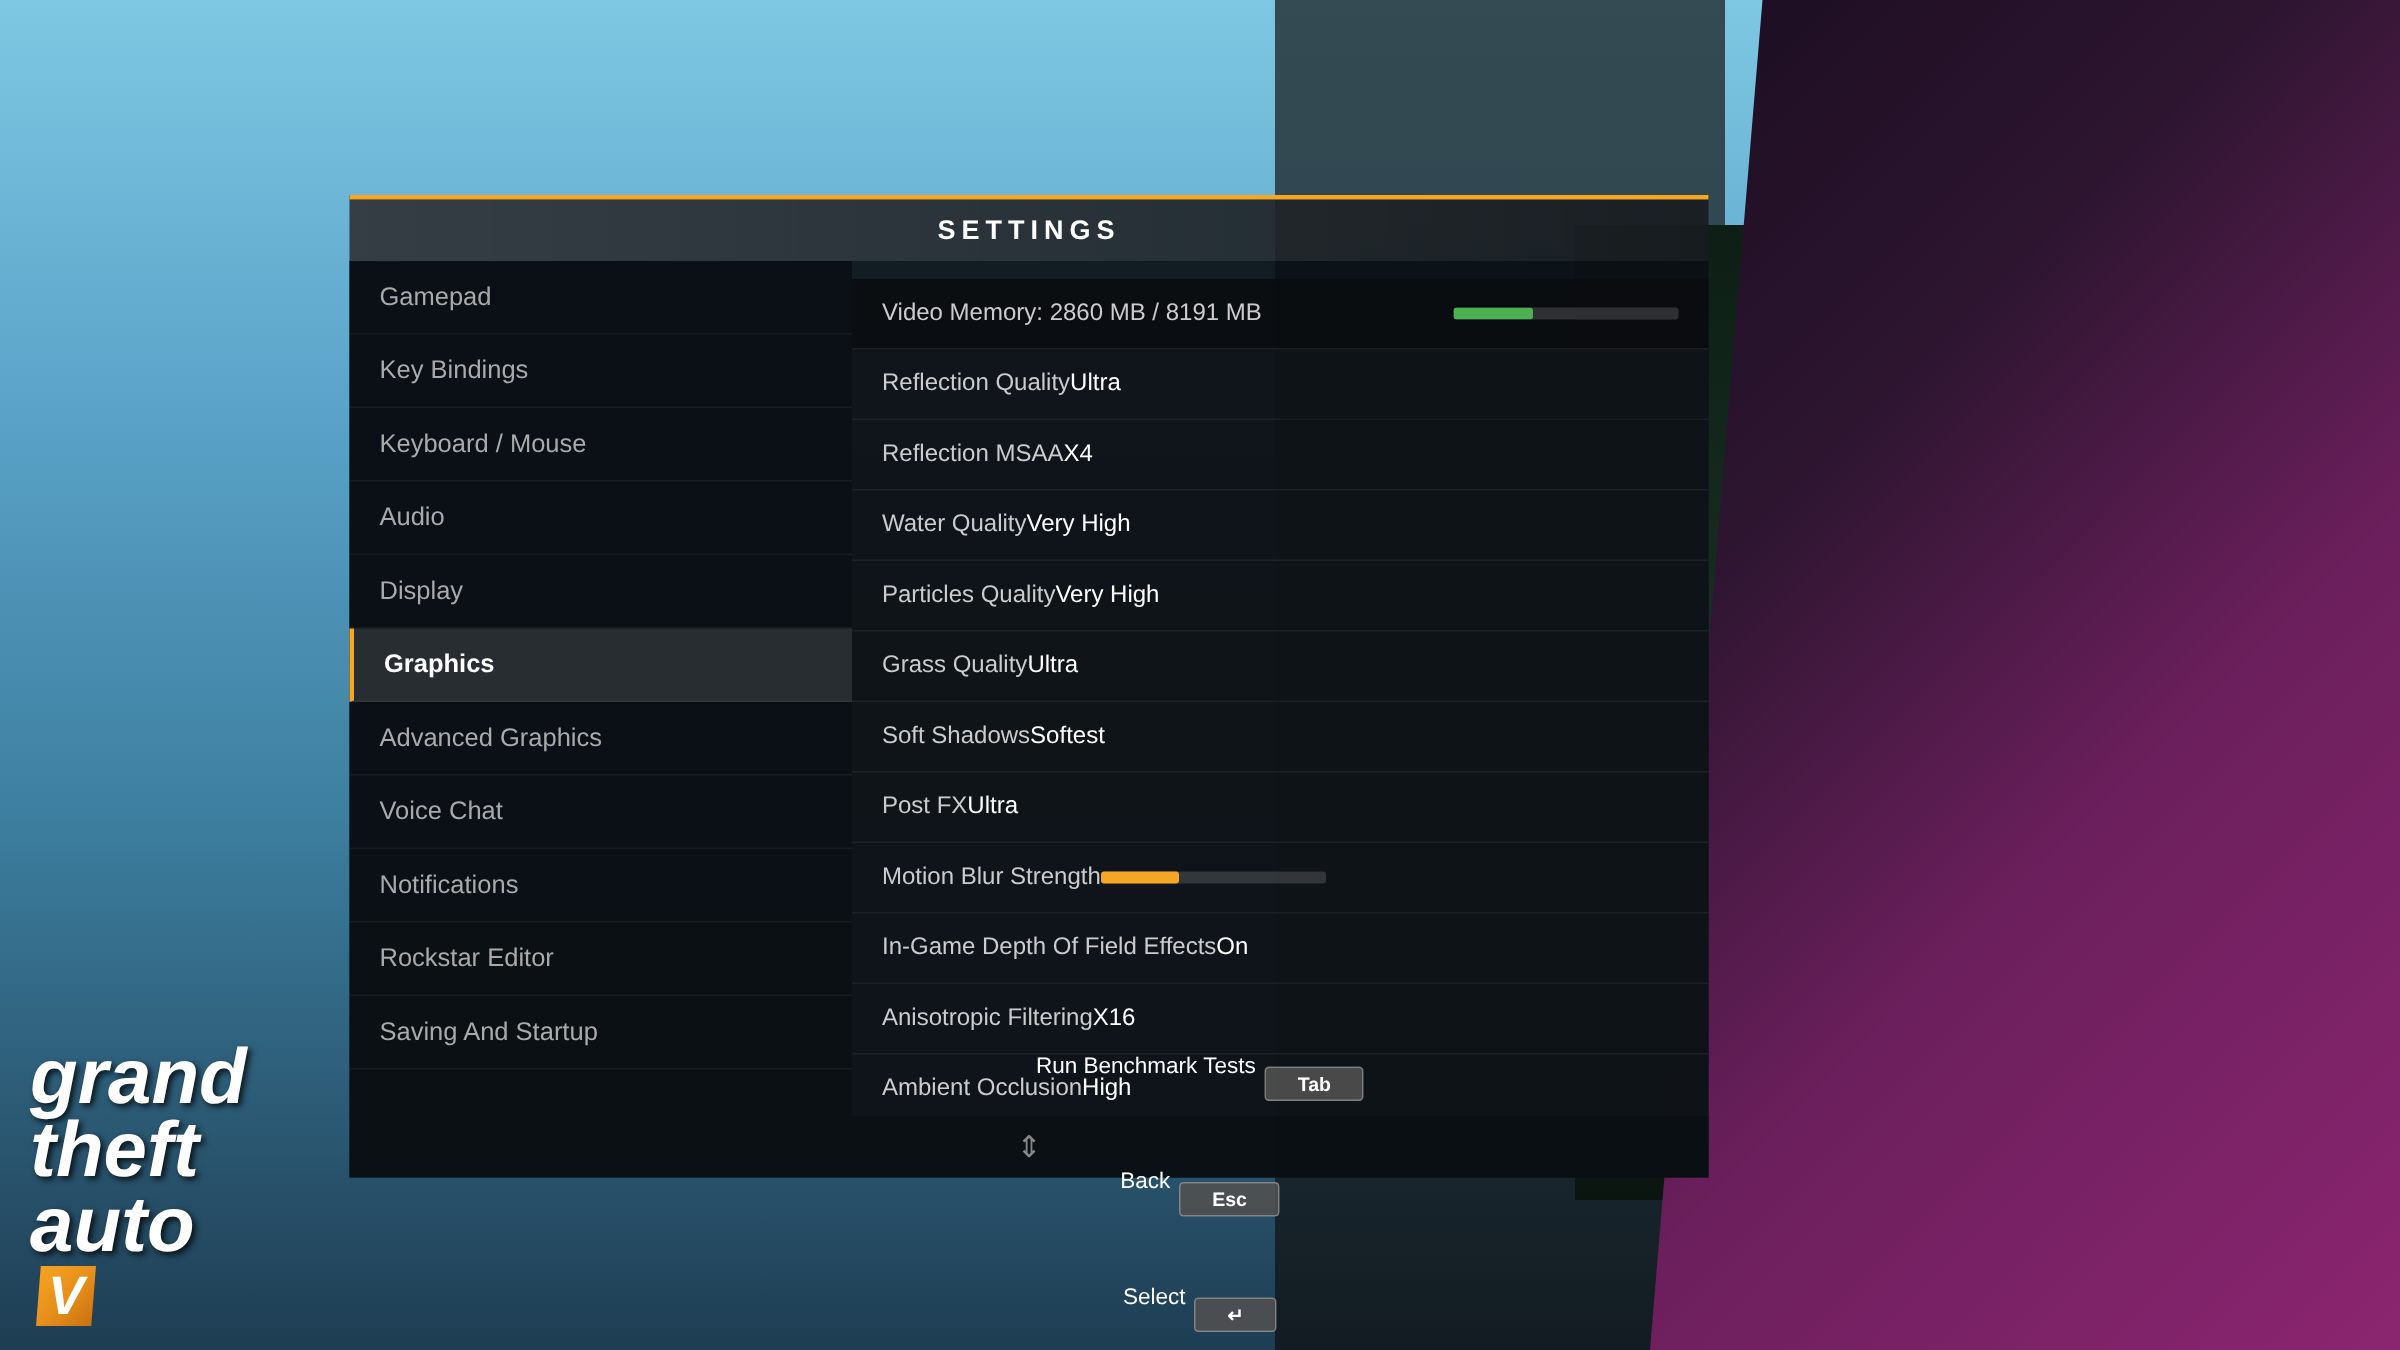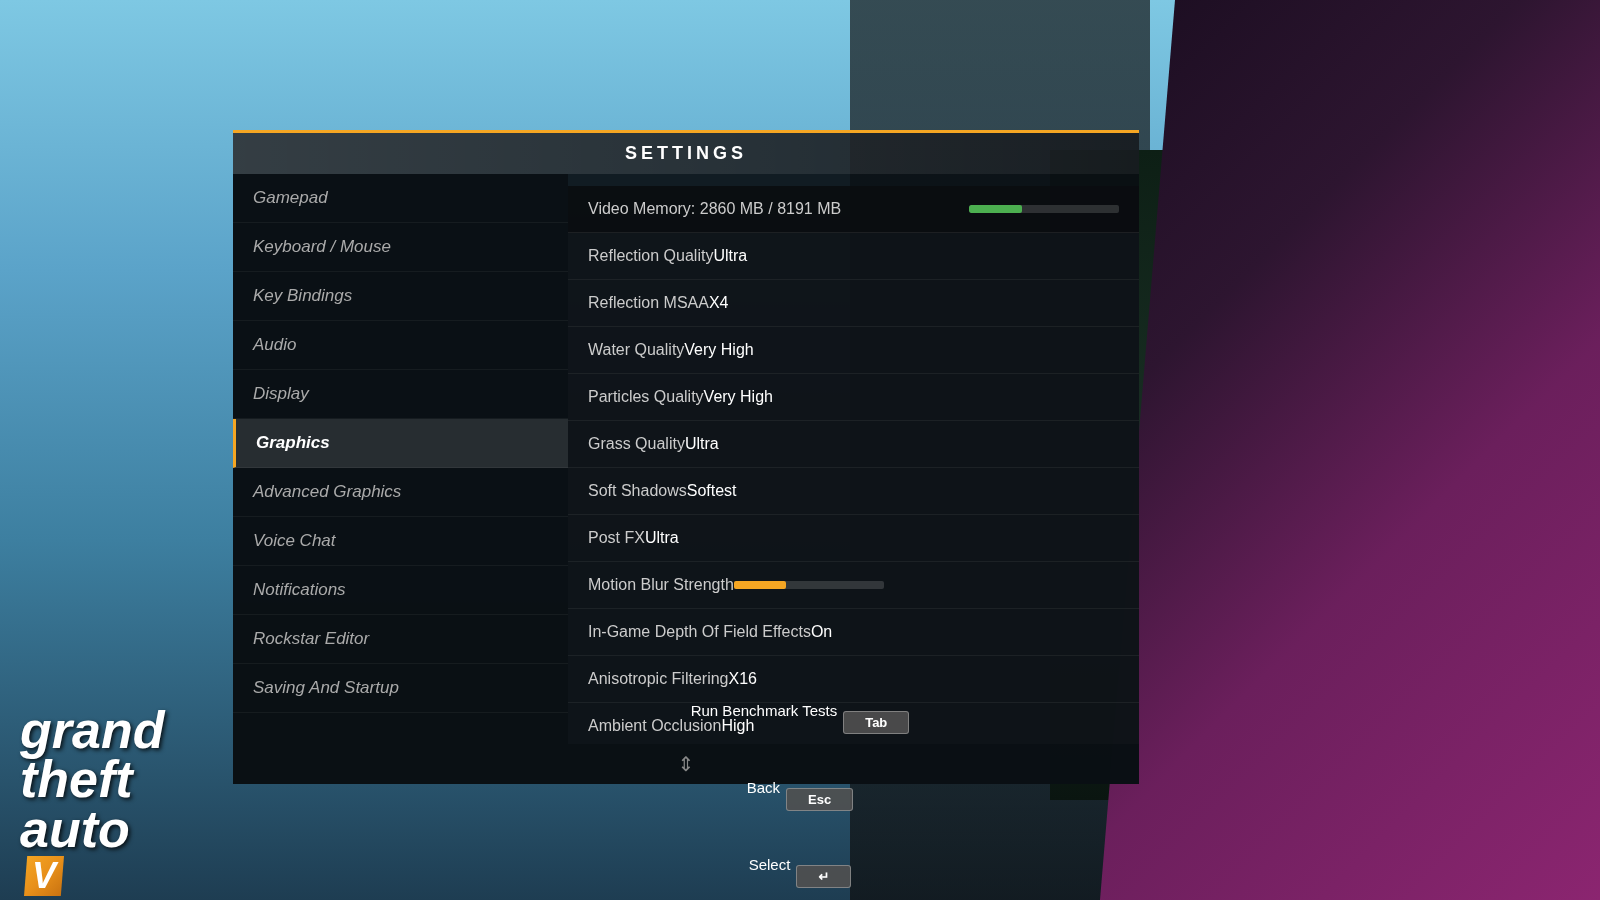--- a/index.html
+++ b/index.html
@@ -9,21 +9,21 @@
       height: 900px;
       overflow: hidden;
       font-family: Arial, sans-serif;
       background: #1a2a3a;
       position: relative;
     }
 
     
     .gta-logo {
       position: absolute;
-      bottom: 4px;
+      bottom: 16px;
       left: 20px;
       z-index: 10;
       color: white;
       line-height: 1;
     }
 
     .gta-logo .grand-theft-auto {
       font-size: 52px;
       font-weight: 900;
       font-style: italic;
@@ -77,21 +77,20 @@
     .settings-body {
       display: flex;
       height: 570px;
     }
 
     
     .nav-panel {
       width: 335px;
       background: rgba(10, 15, 20, 0.9);
       flex-shrink: 0;
-      font-style: italic;
     }
 
     .nav-item {
       padding: 14px 20px;
       color: #aaaaaa;
       font-size: 17px;
       cursor: pointer;
       border-bottom: 1px solid rgba(255,255,255,0.05);
       transition: background 0.1s;
     }
@@ -286,22 +285,22 @@
 <div class="settings-panel">
 
   <div class="settings-header">
     <span class="settings-title">SETTINGS</span>
   </div>
 
   <div class="settings-body">
 
     <div class="nav-panel">
     <div class="nav-item">Gamepad</div>
+        <div class="nav-item">Key Bindings</div>
         <div class="nav-item">Keyboard / Mouse</div>
-        <div class="nav-item">Key Bindings</div>
         <div class="nav-item">Audio</div>
         <div class="nav-item">Display</div>
         <div class="nav-item active">Graphics</div>
         <div class="nav-item">Advanced Graphics</div>
         <div class="nav-item">Voice Chat</div>
         <div class="nav-item">Notifications</div>
         <div class="nav-item">Rockstar Editor</div>
         <div class="nav-item">Saving And Startup</div>
       </div>
 

